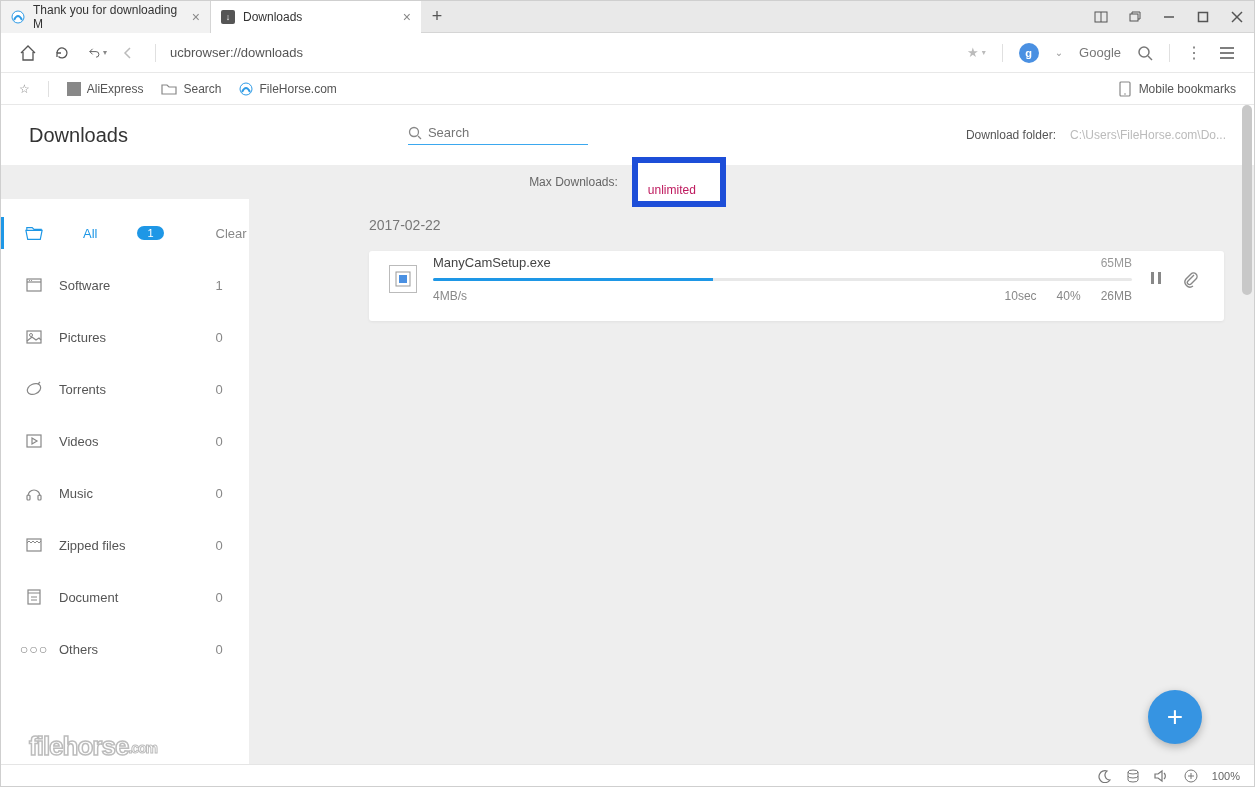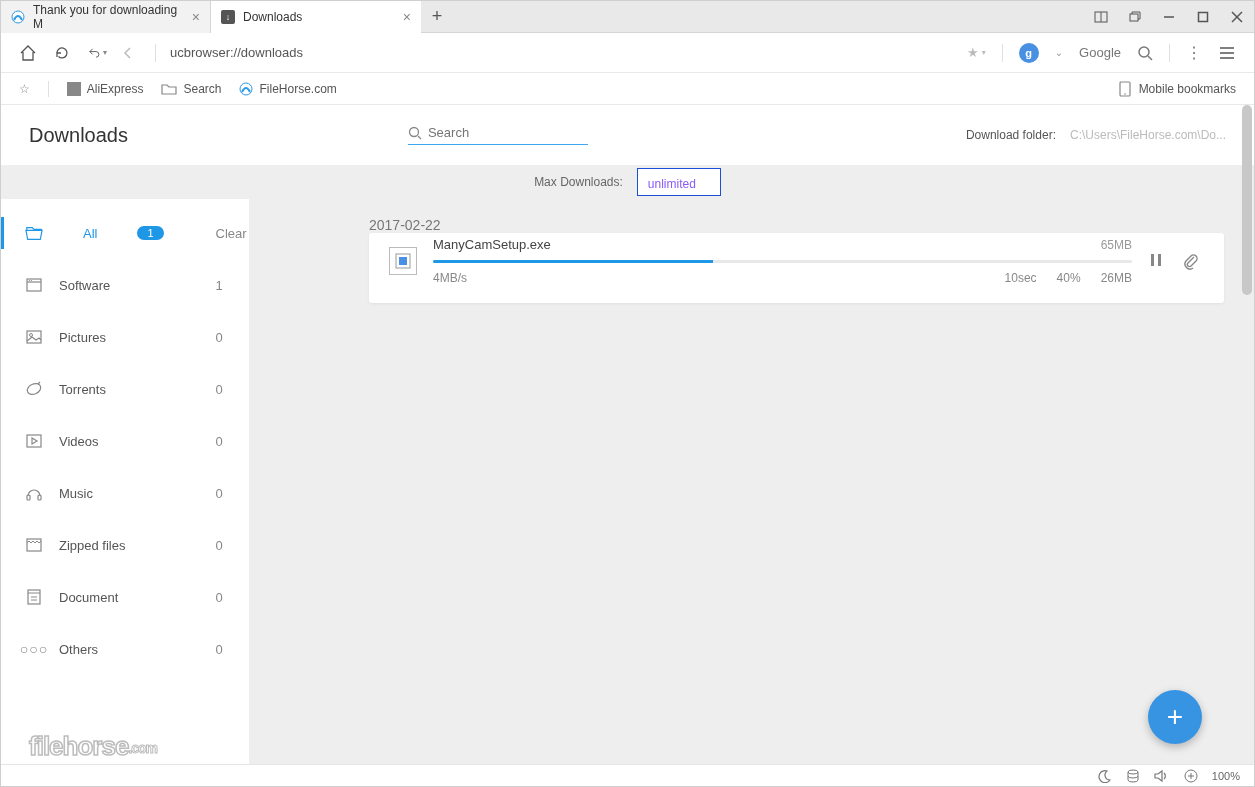--- a/index.html
+++ b/index.html
@@ -37,40 +37,40 @@
 
 .page-header { height: 60px; background: #fff; display: flex; align-items: center; padding: 0 28px; }
 .page-title { font-size: 20px; color: #333; font-weight: 400; }
 .search-wrap { margin-left: 280px; display: flex; align-items: center; border-bottom: 1px solid #3ba8ef; width: 180px; padding-bottom: 4px; }
 .search-wrap input { border: none; outline: none; font-size: 13px; color: #7f1d1d; width: 150px; }
 .dl-folder-wrap { margin-left: auto; font-size: 12px; color: #555; display: flex; align-items: center; gap: 14px; }
 .dl-folder-path { color: #bbb; }
 
 
 .max-strip { height: 34px; background: #eeeeee; display: flex; align-items: center; justify-content: center; font-size: 12px; color: #666; gap: 14px; }
-.max-select { background: #fff; border: 1px solid #1d4ed8; padding: 8px 24px 4px 10px; font-size: 12px; color: #8b5cf6; }
+.max-select { background: #fff; border: 6px solid #1d4ed8; padding: 20px 24px 4px 10px; font-size: 12px; color: #be185d; }
 
 
 .split { display: flex; height: calc(100% - 60px - 34px); background: #eeeeee; }
 
 
 .sidebar { width: 248px; background: #fff; padding-top: 8px; position: relative; }
 .side-item { height: 52px; display: flex; align-items: center; padding: 0 20px 0 24px; font-size: 13px; color: #555; gap: 16px; position: relative; }
 .side-item.active { color: #1e97e6; gap: 40px; }
 .side-item.active::before { content: ''; position: absolute; left: 0; top: 10px; bottom: 10px; width: 3px; background: #1e97e6; }
 .side-icon { width: 18px; height: 18px; color: #888; display: flex; align-items: center; justify-content: center; }
 .side-item.active .side-icon { color: #1e97e6; }
 .side-label { flex: 1; }
 .side-count { color: #888; width: 20px; text-align: center; }
 .side-item.active .side-count { background: #1e97e6; color: #fff; border-radius: 10px; padding: 1px 10px; width: auto; font-size: 11px; }
 .side-clear { color: #888; font-size: 13px; margin-left: 12px; }
 
 
 .dl-area { flex: 1; padding: 18px 30px 0 120px; position: relative; }
-.date-hdr { font-size: 14px; color: #777; }
+.date-hdr { font-size: 14px; color: #777; margin-bottom: 18px; }
 .dl-card { background: #fff; border-radius: 3px; box-shadow: 0 1px 3px rgba(0,0,0,.06); padding: 4px 26px 18px 20px; display: flex; align-items: center; gap: 16px; }
 .dl-fileicon { width: 28px; height: 28px; border: 1px solid #bbb; display: flex; align-items: center; justify-content: center; font-size: 12px; color: #4a90e2; }
 .dl-body { flex: 1; }
 .dl-top { display: flex; align-items: center; }
 .dl-name { font-size: 13px; color: #444; }
 .dl-size { margin-left: auto; font-size: 12px; color: #999; }
 .dl-prog { height: 3px; background: #e8e8e8; margin: 8px 0; border-radius: 2px; overflow: hidden; }
 .dl-prog-fill { height: 100%; background: #1e97e6; width: 40%; }
 .dl-bottom { display: flex; font-size: 12px; color: #888; gap: 20px; }
 .dl-bottom .spacer { flex: 1; }

